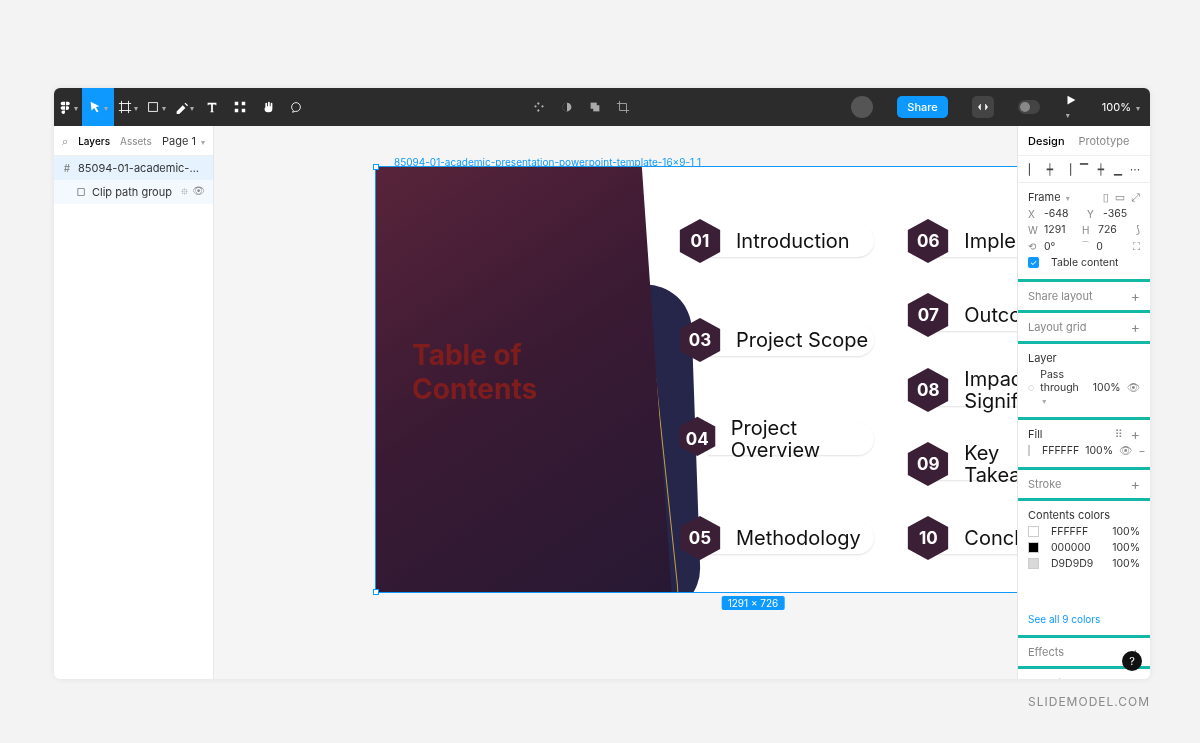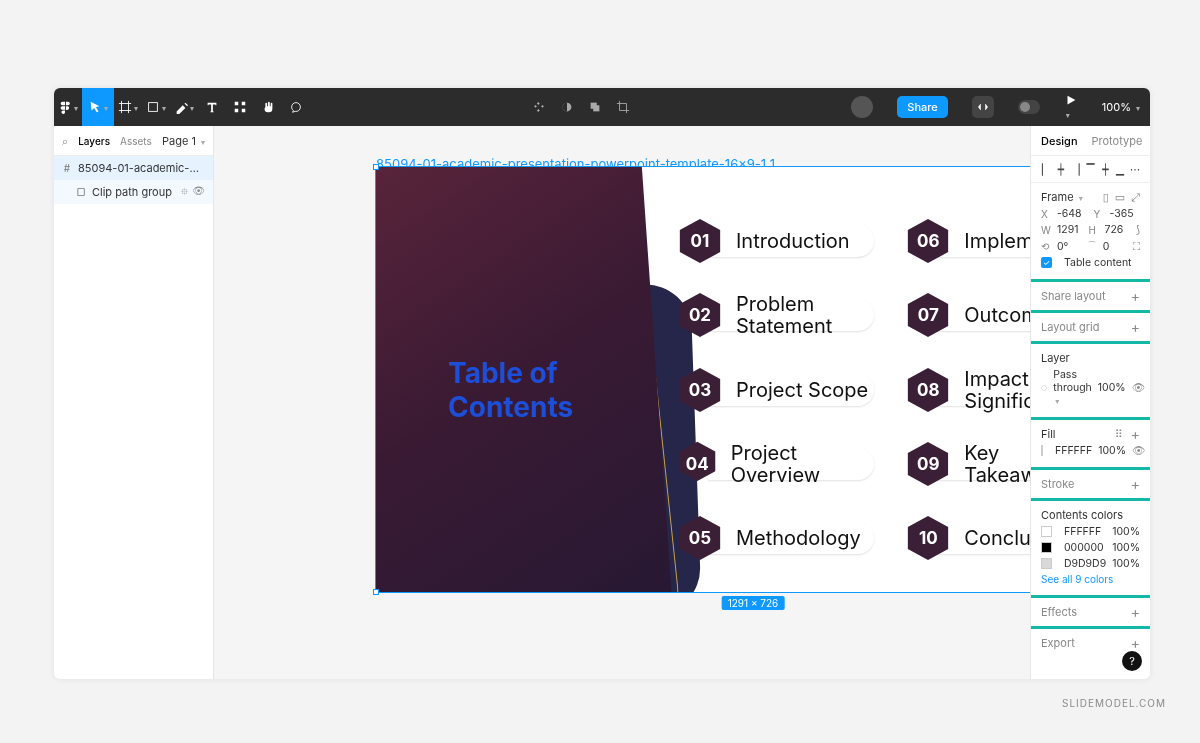--- a/index.html
+++ b/index.html
@@ -33,60 +33,60 @@
   .lp-tabs .tab.active { color:#000; font-weight:500; }
   .lp-tabs .page { margin-left:auto; font-size:11px; color:#333; display:flex; align-items:center; gap:3px; }
   .layer-row { display:flex; align-items:center; height:24px; padding:0 8px; gap:6px; }
   .layer-row.sel { background:#e6f3ff; }
   .layer-row .icn { width:10px; display:flex; justify-content:center; color:#777; font-size:10px;}
   .layer-row .name { flex:1; white-space:nowrap; overflow:hidden; text-overflow:ellipsis; font-size:11px; }
   .layer-row .acts { display:flex; gap:4px; color:#888; font-size:10px;}
 
   
   .canvas { flex:1; position:relative; background:#f5f5f5; overflow:hidden; }
-  .frame-label { position:absolute; left:162px; top:30px; font-size:13px; color:#0d99ff; }
+  .frame-label { position:absolute; left:180px; top:30px; font-size:10px; color:#0d99ff; }
   .sel-box { position:absolute; left:161px; top:40px; width:756px; height:427px; border:1px solid #0d99ff; }
   .sel-handle { position:absolute; width:6px; height:6px; background:#fff; border:1px solid #0d99ff; }
   .sel-size { position:absolute; background:#0d99ff; color:#fff; font-size:10px; padding:1px 6px; border-radius:2px; left:50%; transform:translateX(-50%); bottom:-18px;}
 
   
   .slide { position:absolute; left:162px; top:41px; width:754px; height:425px; background:#fff; overflow:hidden; }
   .slide-shape { position:absolute; left:-160px; top:-80px; width:440px; height:580px; background:linear-gradient(150deg,#6b2a3f 0%, #3a1a33 55%, #241833 100%); border-radius:60px; transform:rotate(-4deg); }
   .slide-line { position:absolute; left:-120px; top:-60px; width:400px; height:560px; border:1.5px solid #c9a04a; border-radius:60px; transform:rotate(-6deg); background:transparent;}
   .slide-back { position:absolute; left:80px; top:120px; width:240px; height:330px; background:#26254a; border-radius:46px; transform:rotate(-2deg);}
-  .slide-title { position:absolute; left:36px; top:190px; color:#1d4ed8; font-size:28px; font-weight:700; line-height:1.2;margin-left:36px; }
+  .slide-title { position:absolute; left:36px; top:172px; color:#7f1d1d; font-size:28px; font-weight:700; line-height:1.2; }
   .toc-cols { position:absolute; left:300px; top:50px; right:20px; bottom:30px; display:flex; gap:30px; }
   .toc-col { flex:1; display:flex; flex-direction:column; justify-content:space-between; }
   .toc-item { display:flex; align-items:center; gap:12px; position:relative; }
   .toc-item .tab { position:absolute; left:32px; right:0; top:50%; transform:translateY(-50%); height:32px; background:#fff; border-radius:0 16px 16px 0; box-shadow:0 1px 2px rgba(0,0,0,.12);}
   .hex { width:48px; height:48px; position:relative; z-index:2; display:flex; align-items:center; justify-content:center; color:#fff; font-weight:700; font-size:17px;}
   .hex svg { position:absolute; inset:0; }
   .toc-text { position:relative; z-index:2; font-size:20px; color:#111; line-height:1.1; }
 
   
-  .right-panel { width:120px; border-left:1px solid #e6e6e6; background:#fff; font-size:10.5px; color:#333; overflow:hidden; }
+  .right-panel { width:133px; border-left:1px solid #e6e6e6; background:#fff; font-size:10.5px; color:#333; overflow:hidden; }
   .rp-tabs { display:flex; height:30px; align-items:center; padding:0 10px; gap:14px; border-bottom:1px solid #eee; }
   .rp-tabs .tab { color:#888; font-size:11px; }
   .rp-tabs .tab.active { color:#000; font-weight:500;}
   .rp-section { padding:7px 10px; border-bottom:3px solid #14b8a6; }
   .rp-row { display:flex; align-items:center; gap:6px; margin:3px 0; }
   .rp-row .lab { width:10px; color:#888; font-size:10px;}
   .rp-row .val { flex:1; font-size:10.5px;}
   .rp-head { display:flex; align-items:center; justify-content:space-between; font-size:11px; color:#333;}
   .align-row { display:flex; justify-content:space-between; padding:6px 8px; border-bottom:1px solid #eee;}
   .align-row span{ width:14px; height:14px; display:flex; align-items:center; justify-content:center; color:#444;}
   .chk { width:11px; height:11px; background:#0d99ff; border-radius:2px; display:inline-flex; align-items:center; justify-content:center; color:#fff; font-size:8px; margin-right:6px;}
   .swatch { width:11px; height:11px; border:1px solid #ccc; display:inline-block; margin-right:6px;}
   .muted { color:#888; }
   .plus { color:#888; font-size:14px; line-height:1;}
-  .link-see { color:#0d99ff; font-size:10px; }
+  .link-see { color:#0d99ff; font-size:10px;margin-top:40px; }
 
   .help-fab { position:absolute; right:8px; bottom:8px; width:20px; height:20px; background:#111; color:#fff; border-radius:50%; display:flex; align-items:center; justify-content:center; font-size:11px;}
 
-  .watermark { position:absolute; right:34px; bottom:34px; font-size:10px; letter-spacing:1px; color:#8a8a8a; }
+  .watermark { position:absolute; right:50px; bottom:34px; font-size:12px; letter-spacing:1px; color:#8a8a8a; }
 
   svg { display:block; }
 </style>
 </head>
 <body>
 
 <div class="app-frame">
 
   <div class="topbar">
     <div class="tb-left">
@@ -234,30 +234,20 @@
                   <span style="position:relative">01</span>
                 </div>
                 <div class="toc-text">Introduction</div>
               </div>
               <div class="toc-item">
                 <div class="tab"></div>
                 <div class="hex">
                   <svg viewBox="0 0 100 100">
                     <polygon points="50,4 92,27 92,73 50,96 8,73 8,27" fill="#3a1f36"></polygon>
                   </svg>
-                  <span style="position:relative">02</span>
-                </div>
-                <div class="toc-text">Problem<br>Statement</div>
-              </div>
-              <div class="toc-item">
-                <div class="tab"></div>
-                <div class="hex">
-                  <svg viewBox="0 0 100 100">
-                    <polygon points="50,4 92,27 92,73 50,96 8,73 8,27" fill="#3a1f36"></polygon>
-                  </svg>
                   <span style="position:relative">03</span>
                 </div>
                 <div class="toc-text">Project Scope</div>
               </div>
               <div class="toc-item">
                 <div class="tab"></div>
                 <div class="hex">
                   <svg viewBox="0 0 100 100">
                     <polygon points="50,4 92,27 92,73 50,96 8,73 8,27" fill="#3a1f36"></polygon>
                   </svg>

